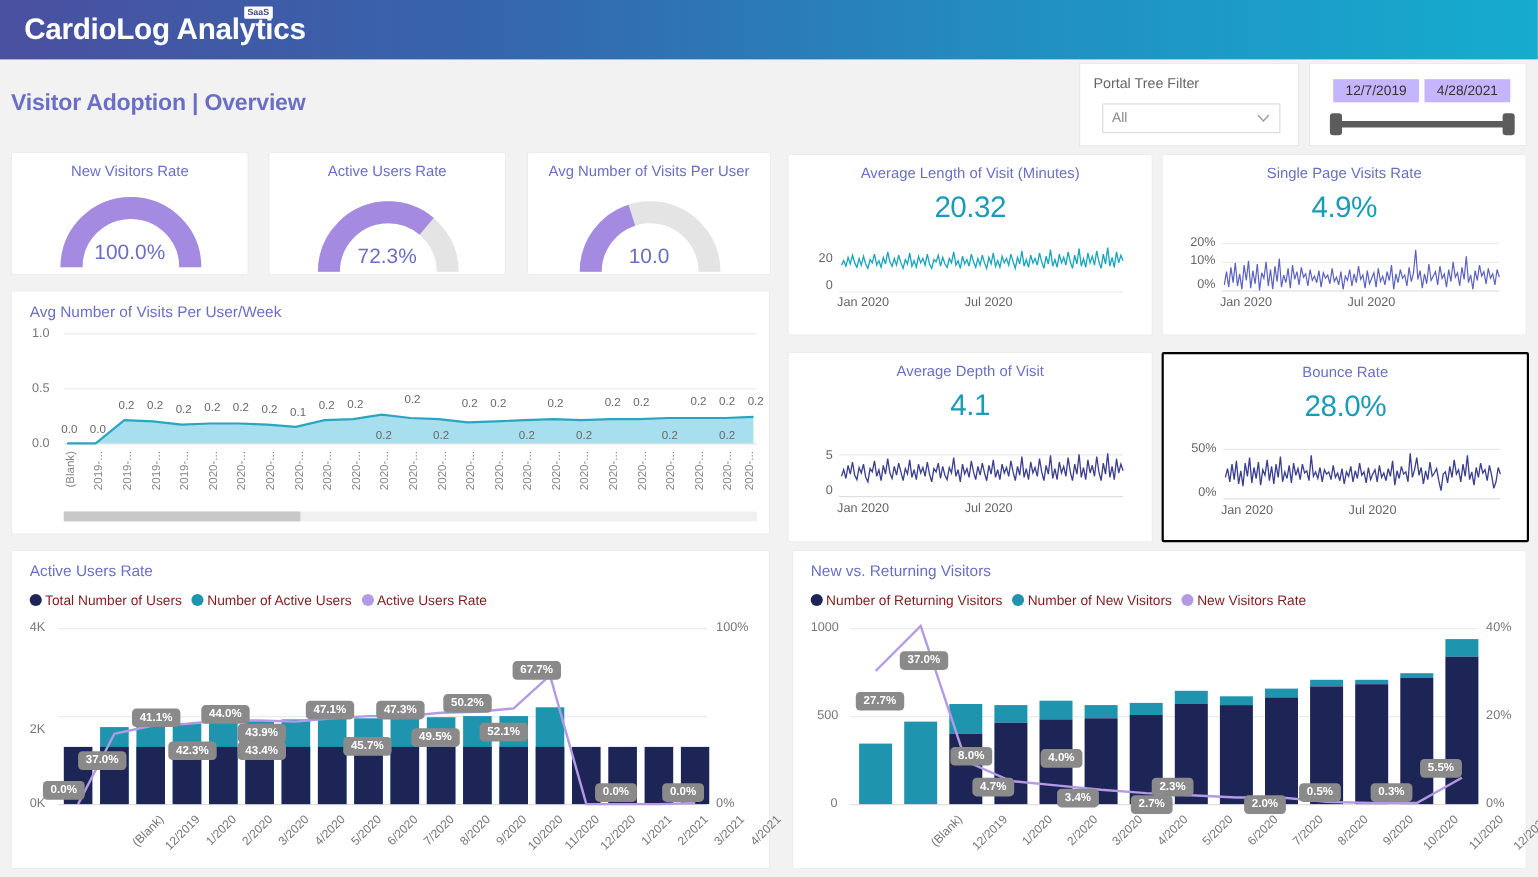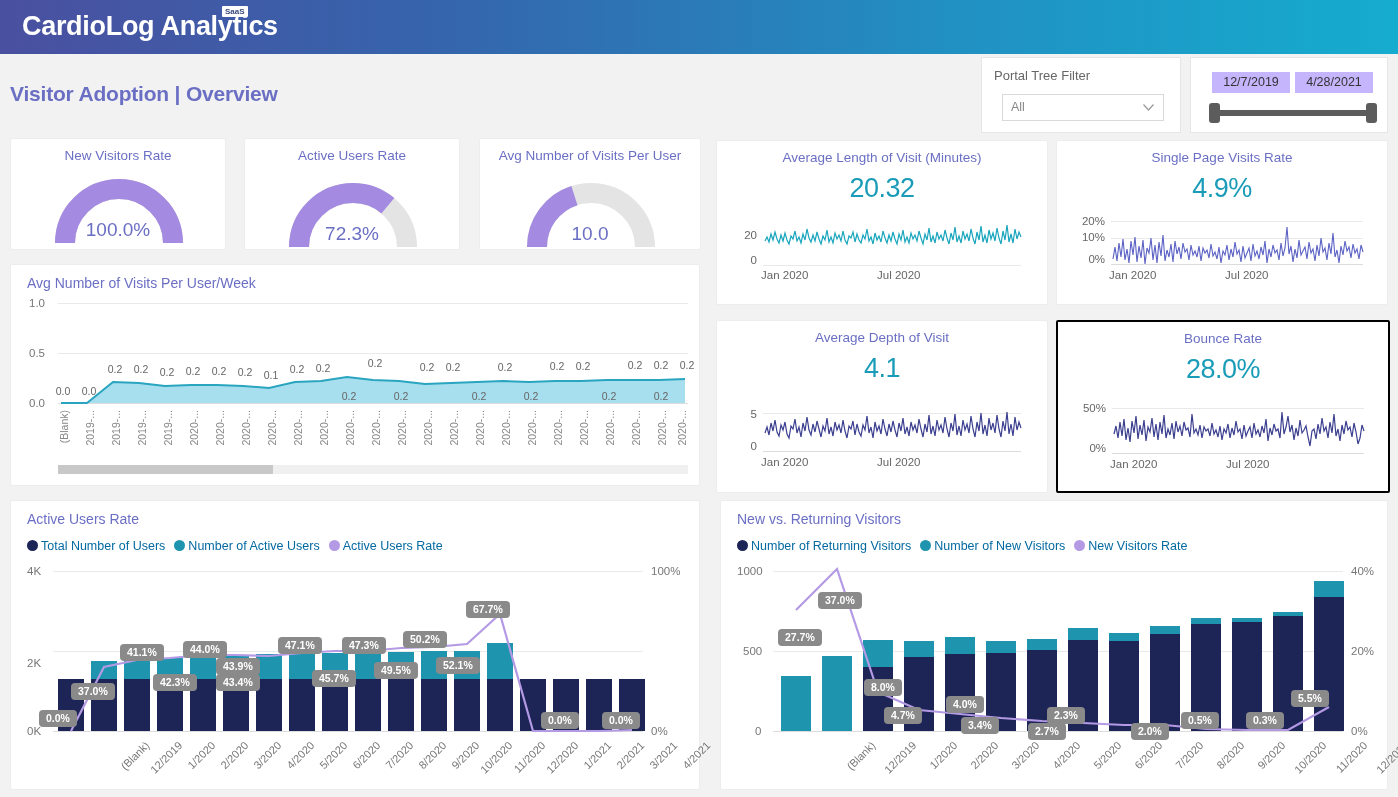--- a/index.html
+++ b/index.html
@@ -115,21 +115,21 @@
   }
   .dlabel {
     position: absolute; font-size: 10.5px; color: #666666;
     text-align: center; white-space: nowrap;
   }
   .pill {
     position: absolute; background: #8a8a8a; color: #ffffff;
     font-size: 10.5px; font-weight: bold; line-height: 17px;
     height: 17px; padding: 0 7px; border-radius: 4px; white-space: nowrap;
   }
-  .legend-row { position: absolute; left: 16px; font-size: 12.5px; color: #0369a1; }
+  .legend-row { position: absolute; left: 16px; font-size: 12.5px; color: #7f1d1d; }
   .legend-item { display: inline-block; margin-right: 9px; white-space: nowrap; }
   .legend-dot {
     display: inline-block; width: 11px; height: 11px;
     border-radius: 50%; vertical-align: -1px; margin-right: 3px;
   }
   .xtick-rot {
     position: absolute; font-size: 11px; color: #777777;
     transform: rotate(-45deg); transform-origin: right top;
     text-align: right; white-space: nowrap;
   }
@@ -482,21 +482,21 @@
       <rect x="500" y="59" width="30" height="115" fill="#1d2456"></rect>
       <rect x="541" y="40" width="30" height="134" fill="#1d2456"></rect>
     </g>
     <polyline fill="none" stroke="#b49ae4" stroke-width="2.2" points="23,53 64,12 105,135 146,153 187,157 228,161 269,164 310,166 351,168 392,168 433,172 474,173 515,173 556,150"></polyline>
   </svg>
 
   <div class="pill" style="left:57px;  top:128px;">27.7%</div>
   <div class="pill" style="left:97px;  top:91px;">37.0%</div>
   <div class="pill" style="left:143px; top:178px;">8.0%</div>
   <div class="pill" style="left:163px; top:206px;">4.7%</div>
-  <div class="pill" style="left:225px; top:195px;">4.0%</div>
+  <div class="pill" style="left:225px; top:180px;">4.0%</div>
   <div class="pill" style="left:240px; top:216px;">3.4%</div>
   <div class="pill" style="left:326px; top:206px;">2.3%</div>
   <div class="pill" style="left:307px; top:222px;">2.7%</div>
   <div class="pill" style="left:410px; top:222px;">2.0%</div>
   <div class="pill" style="left:460px; top:211px;">0.5%</div>
   <div class="pill" style="left:525px; top:211px;">0.3%</div>
   <div class="pill" style="left:570px; top:189px;">5.5%</div>
 
   <div class="xtick-rot" style="left:88px;  top:238px; width:60px;">(Blank)</div>
   <div class="xtick-rot" style="left:129px; top:238px; width:60px;">12/2019</div>

